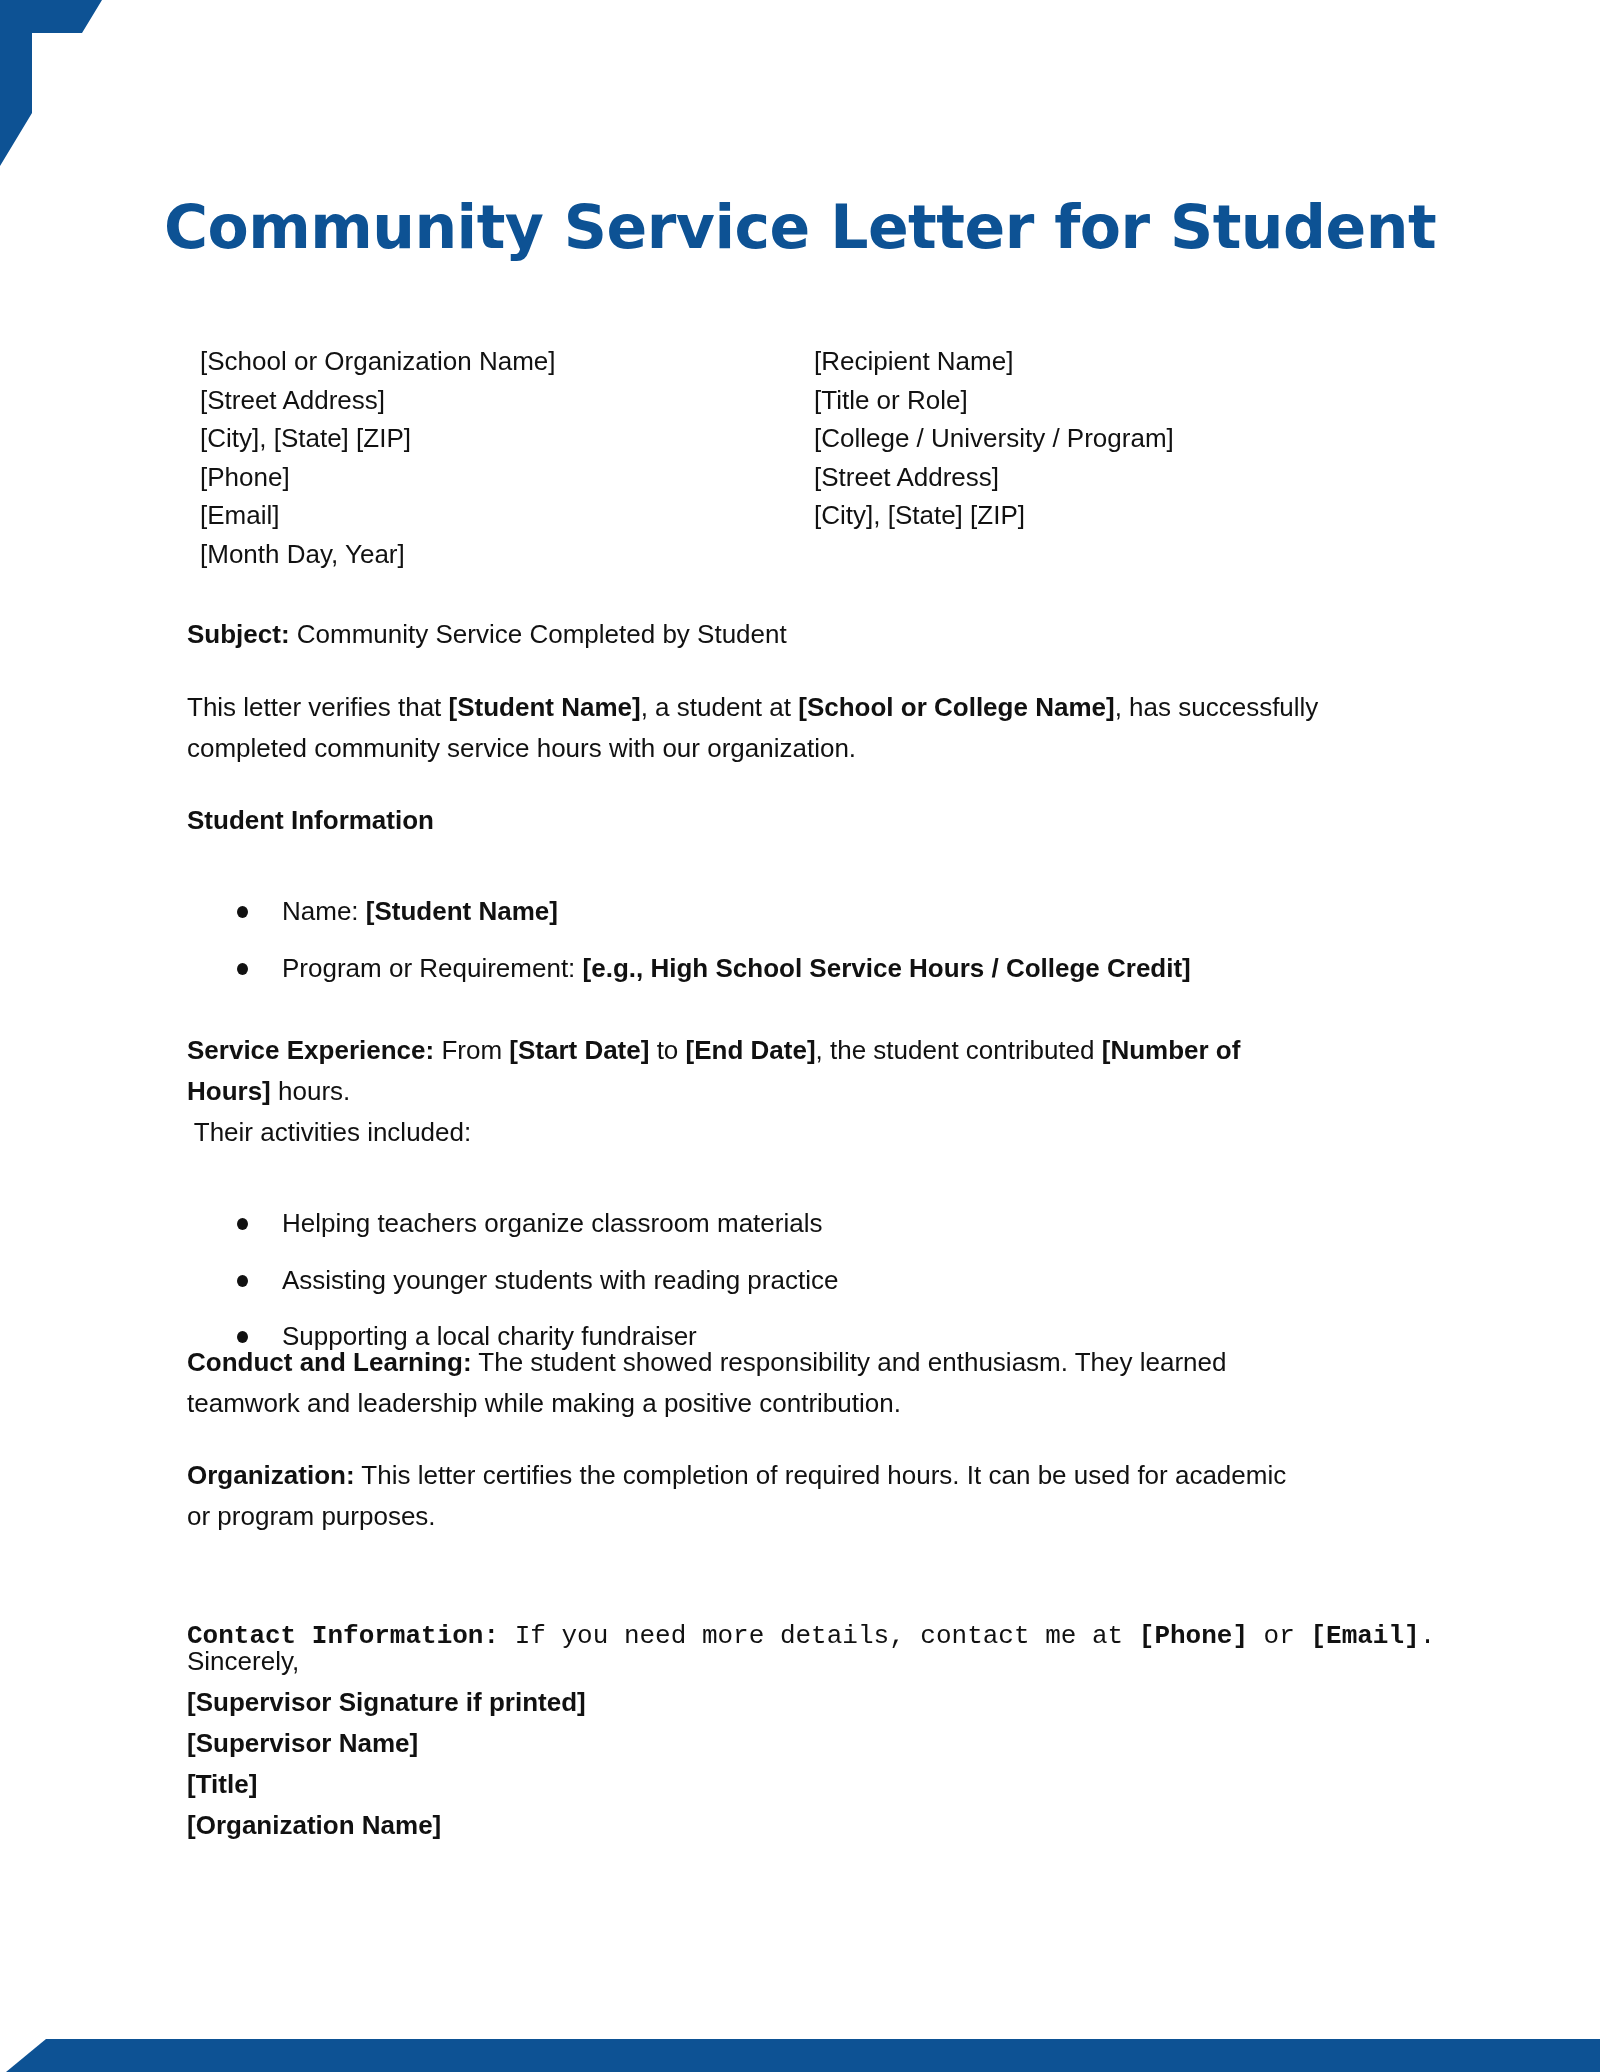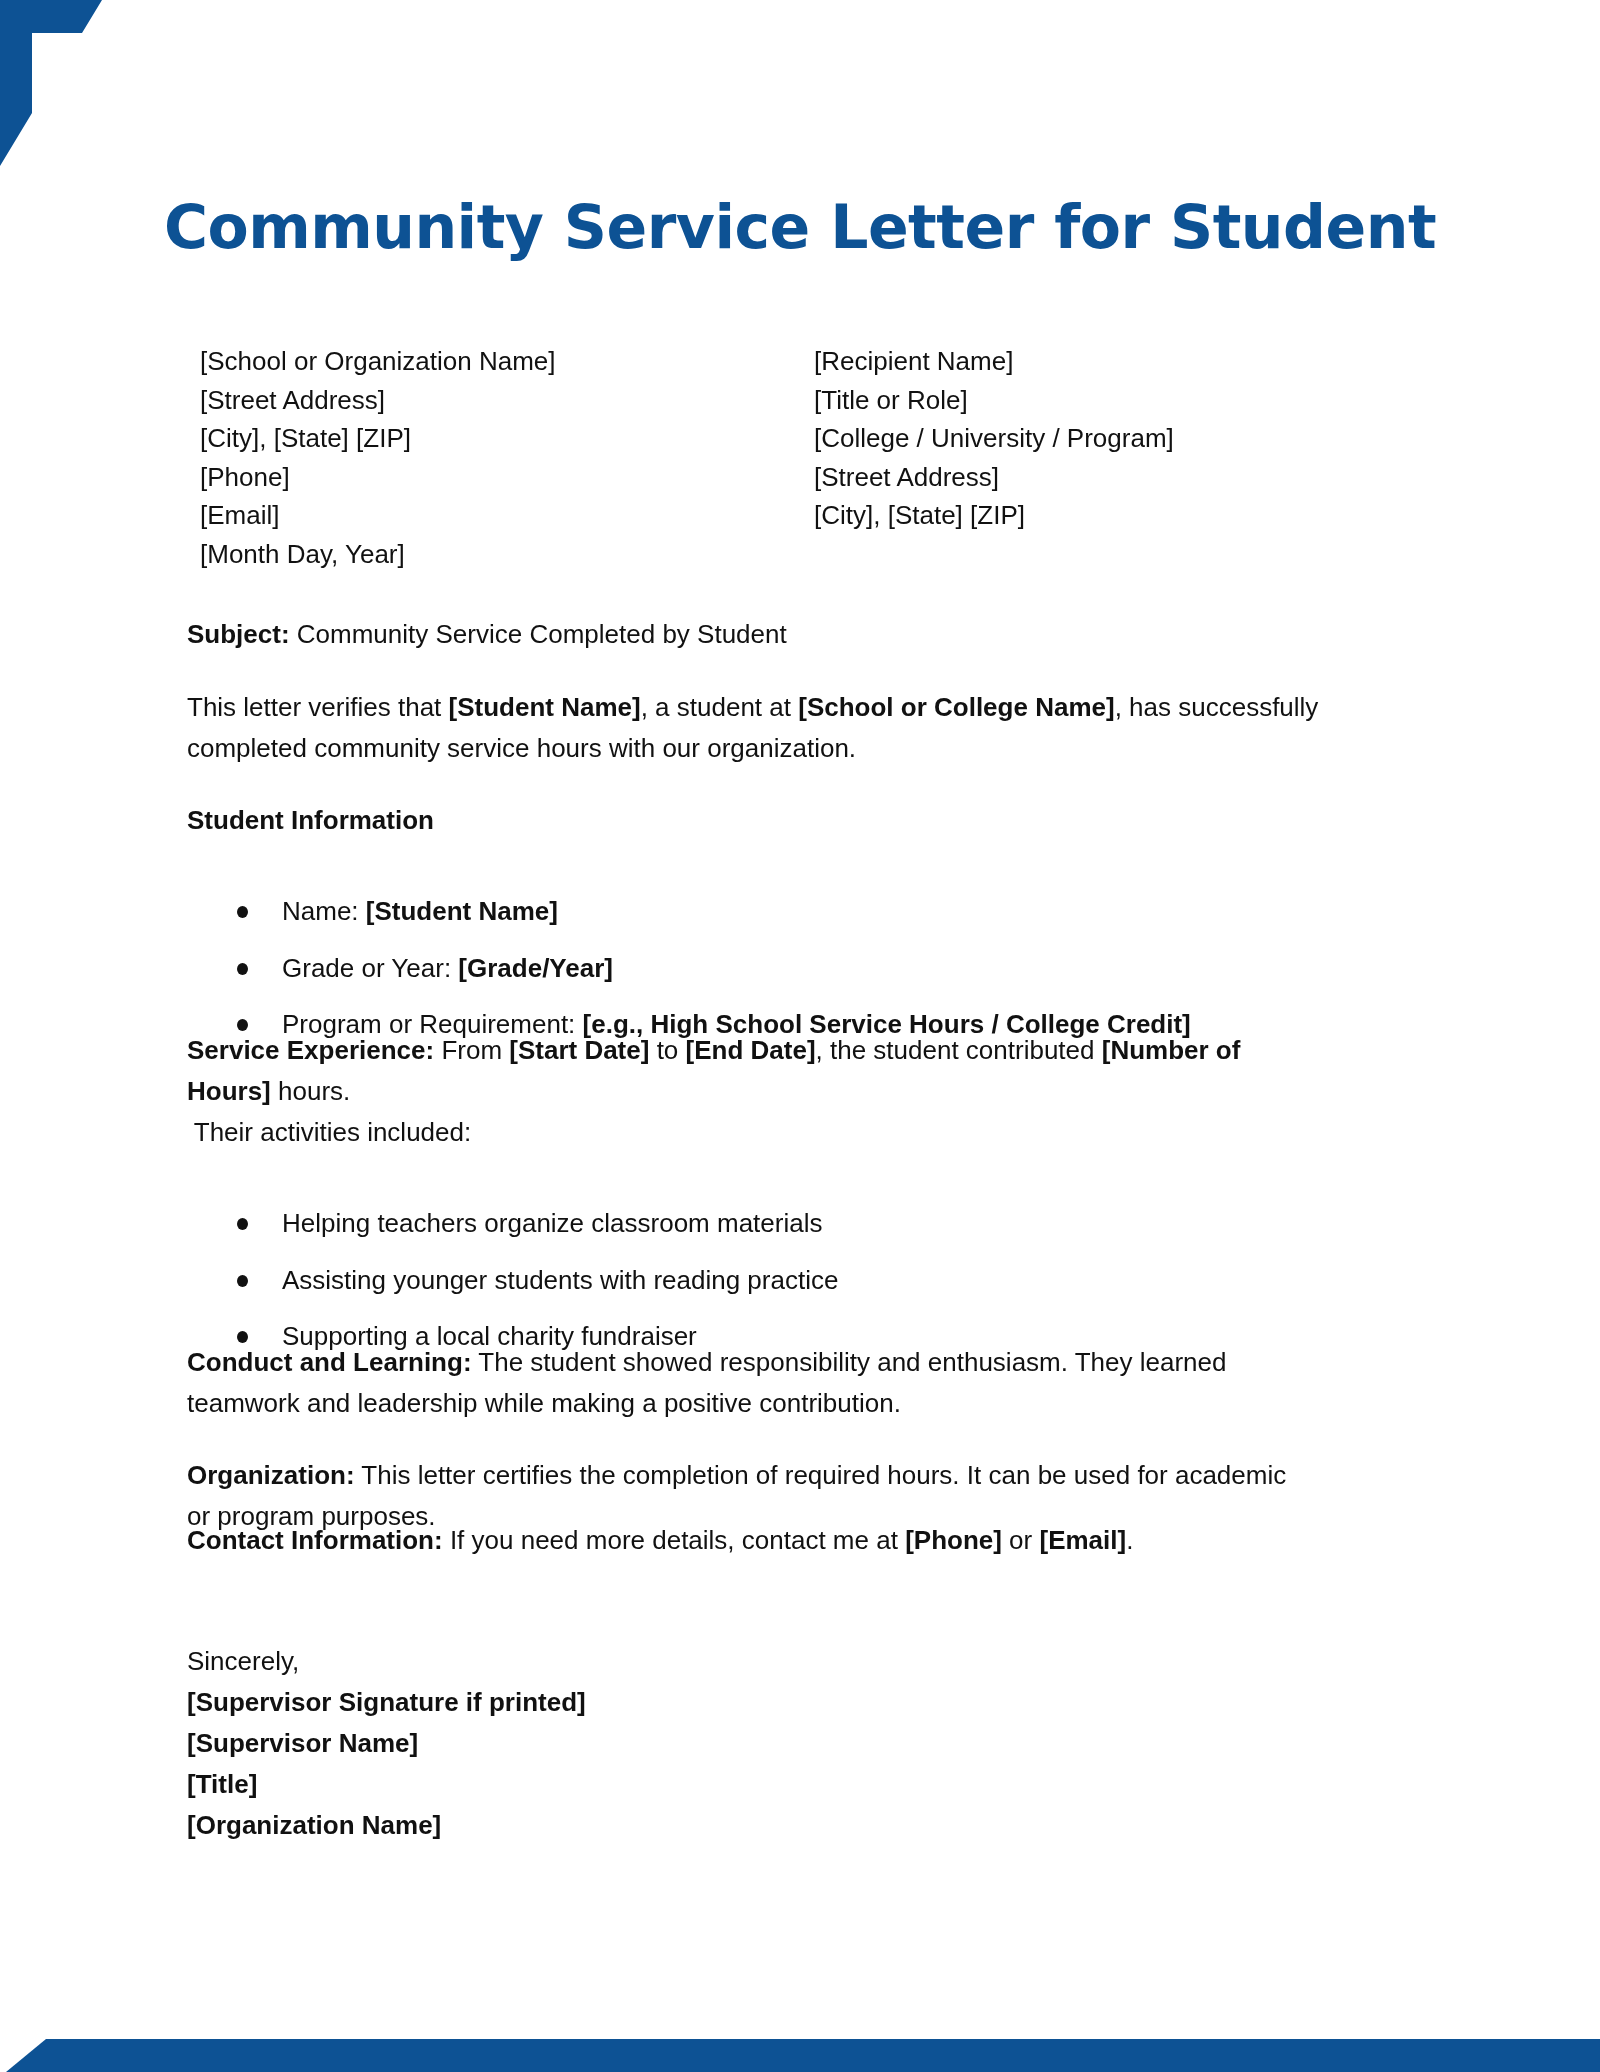--- a/index.html
+++ b/index.html
@@ -61,21 +61,20 @@
     <span>This letter verifies that </span><b>[Student Name]</b><span>, a student at </span><b>[School or College Name]</b><span>, has successfully</span>
   </p>
   <p class="p" style="top:728px;">completed community service hours with our organization.</p>
 
   <p class="p" style="top:800px;">
     <b>Student Information</b>
   </p>
 
   <ul class="bullets" style="top:875px;">
     <li><span class="dot"></span><span>Name: </span><b>[Student Name]</b></li>
-    <li><span class="dot"></span><span>Grade or Year: </span><b>[Grade/Year]</b></li>
     <li><span class="dot"></span><span>Program or Requirement: </span><b>[e.g., High School Service Hours / College Credit]</b></li>
   </ul>
 
   <p class="p" style="top:1030px;">
     <b>Service Experience:</b><span> From </span><b>[Start Date]</b><span> to </span><b>[End Date]</b><span>, the student contributed </span><b>[Number of</b>
   </p>
   <p class="p" style="top:1071px;">
     <b>Hours]</b><span> hours.</span>
   </p>
   <p class="p" style="top:1112px; white-space:pre;"> Their activities included:</p>
@@ -89,21 +88,21 @@
   <p class="p" style="top:1342px;">
     <b>Conduct and Learning:</b><span> The student showed responsibility and enthusiasm. They learned</span>
   </p>
   <p class="p" style="top:1383px;">teamwork and leadership while making a positive contribution.</p>
 
   <p class="p" style="top:1455px;">
     <b>Organization:</b><span> This letter certifies the completion of required hours. It can be used for academic</span>
   </p>
   <p class="p" style="top:1496px;">or program purposes.</p>
 
-  <p class="p" style="top:1520px;">
+  <p class="p" style="top:1616px;font-family:Liberation Mono, monospace;">
     <b>Contact Information:</b><span> If you need more details, contact me at </span><b>[Phone]</b><span> or </span><b>[Email]</b><span>.</span>
   </p>
 
   <p class="p" style="top:1641px;">Sincerely,</p>
   <p class="p" style="top:1682px;"><b>[Supervisor Signature if printed]</b></p>
   <p class="p" style="top:1723px;"><b>[Supervisor Name]</b></p>
   <p class="p" style="top:1764px;"><b>[Title]</b></p>
   <p class="p" style="top:1805px;"><b>[Organization Name]</b></p>
 </div>
 

